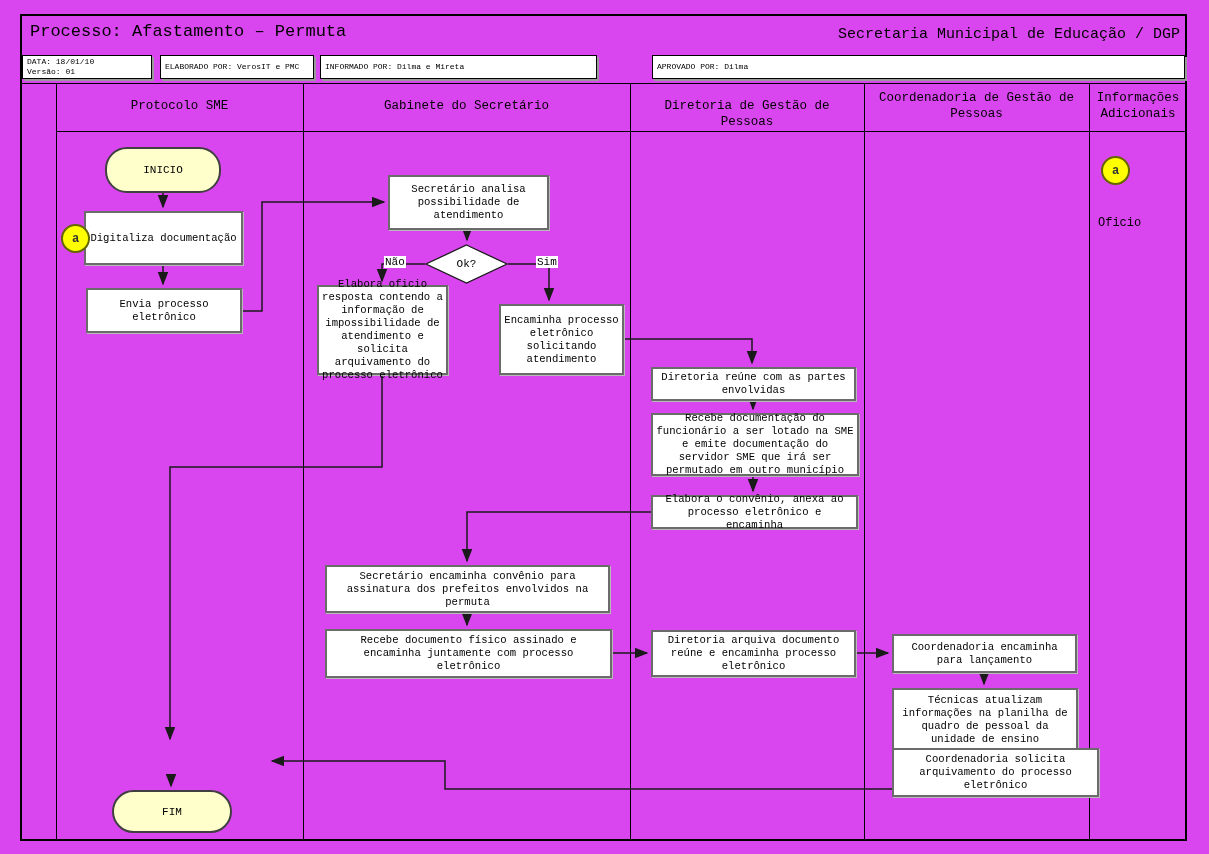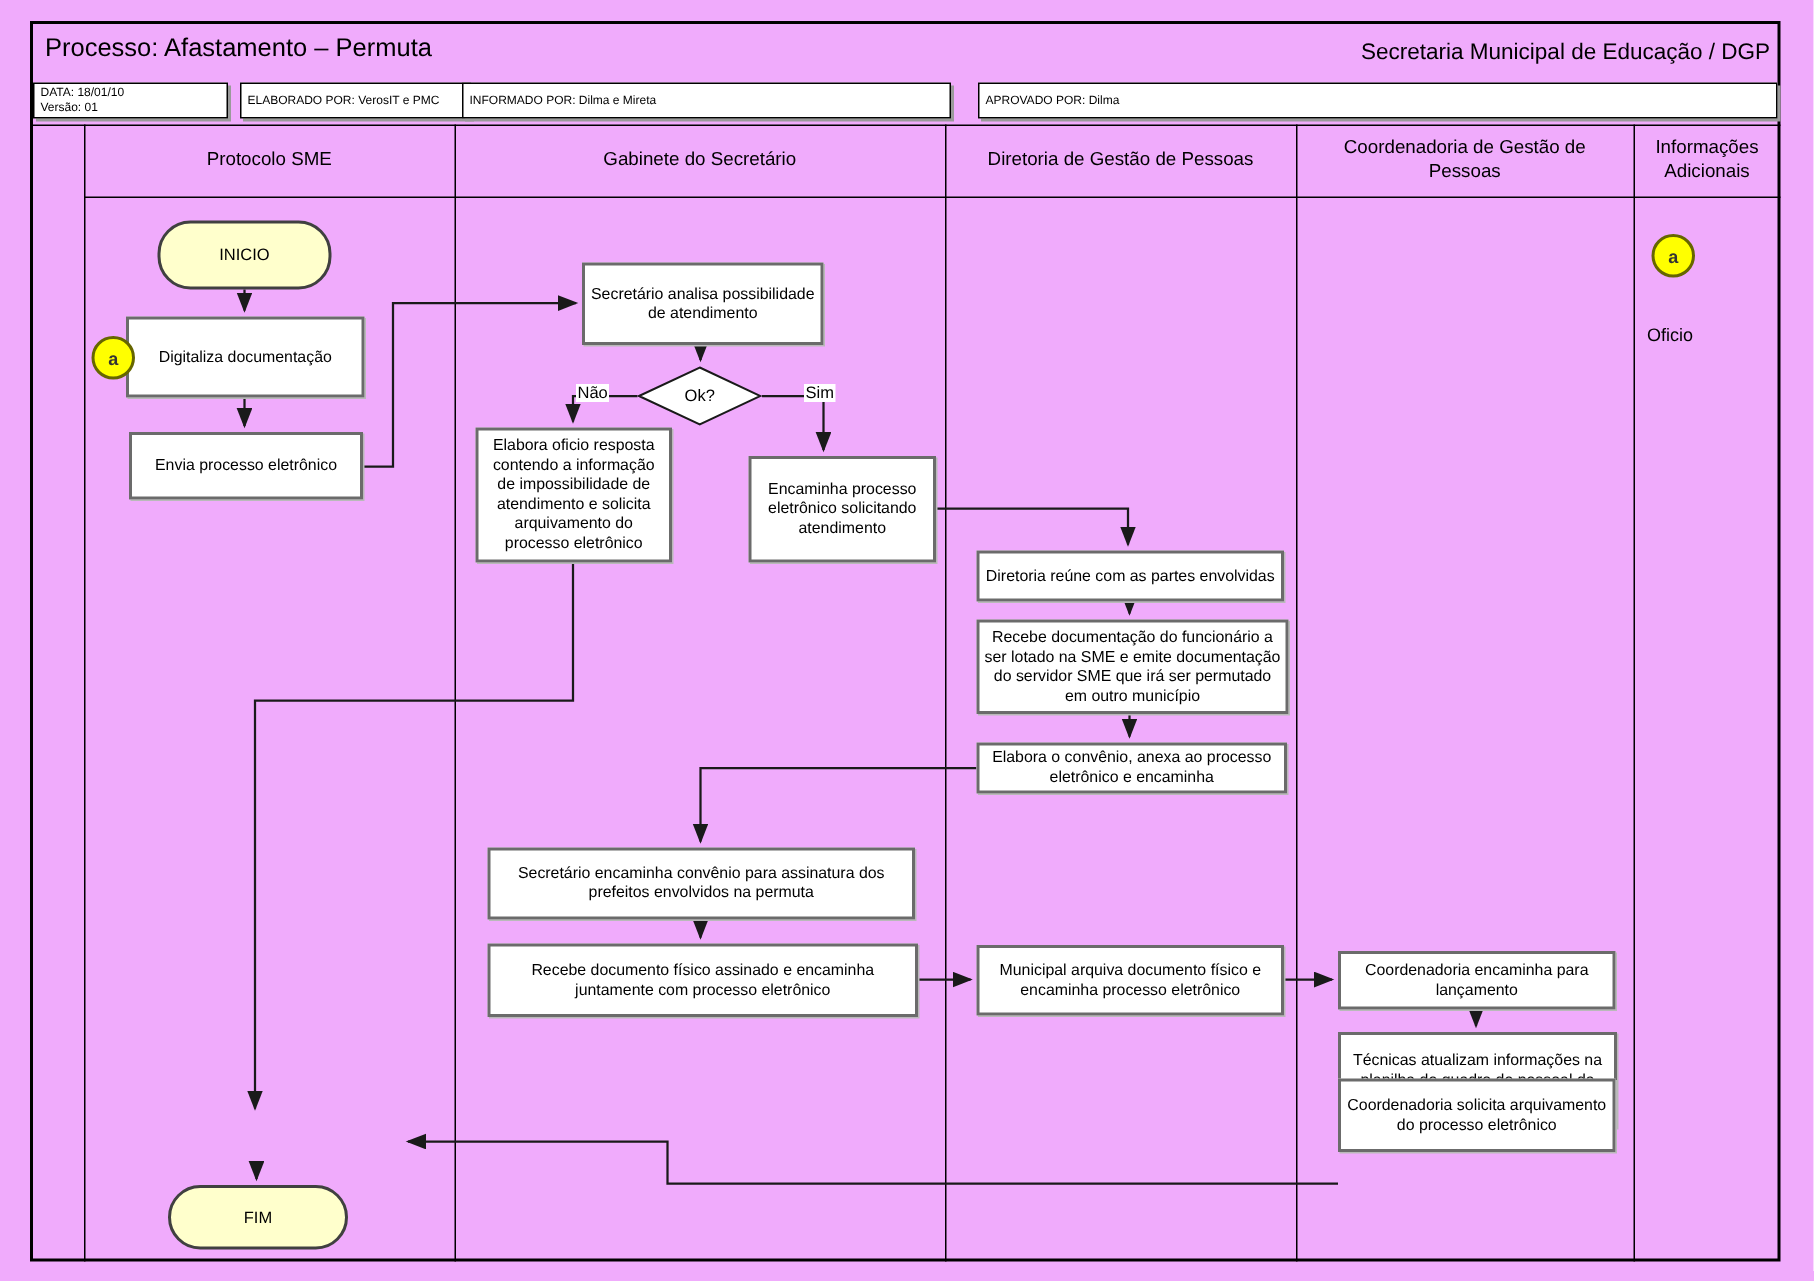--- a/index.html
+++ b/index.html
@@ -1,17 +1,17 @@
 <!DOCTYPE html>
 <html><head>
 <meta charset="utf-8">
 <style>
   html,body{margin:0;padding:0;background:#fff;}
-  .page{position:relative;width:1209px;height:854px;background:#f0abfc;overflow:hidden;
-        font-family:Liberation Sans, sans-serif;color:#000;}
+  .page{position:relative;width:1209px;height:854px;background:#d946ef;overflow:hidden;
+        font-family:Liberation Mono, monospace;color:#000;}
   .abs{position:absolute;box-sizing:border-box;}
   
   .outer{left:20px;top:14px;width:1167px;height:827px;border:2px solid #000;}
   .title-left{left:30px;top:22px;font-size:17px;}
   .title-right{left:690px;top:26px;width:490px;text-align:right;font-size:15px;}
   .meta{border:1px solid #000;box-shadow:2px 2px 0 #9a9a9a;background:#fff;
         font-size:8px;line-height:10px;display:flex;flex-direction:column;justify-content:center;
         padding:1px 4px;}
   
   .hline{border-top:1px solid #000;height:0;}
@@ -45,21 +45,21 @@
   <div class="abs title-left">Processo: Afastamento – Permuta</div>
   <div class="abs title-right">Secretaria Municipal de Educação / DGP</div>
 
   <div class="abs meta" style="left:22px;top:55px;width:130px;height:24px;">
     <span>DATA: 18/01/10</span>
     <span>Versão: 01</span>
   </div>
   <div class="abs meta" style="left:160px;top:55px;width:154px;height:24px;">
     <span>ELABORADO POR: VerosIT e PMC</span>
   </div>
-  <div class="abs meta" style="left:308px;top:55px;width:326px;height:24px;">
+  <div class="abs meta" style="left:320px;top:55px;width:277px;height:24px;">
     <span>INFORMADO POR: Dilma e Mireta</span>
   </div>
   <div class="abs meta" style="left:652px;top:55px;width:533px;height:24px;">
     <span>APROVADO POR:  Dilma</span>
   </div>
 
   <div class="abs hline" style="left:20px;top:83px;width:1167px;"></div>
   <div class="abs hline" style="left:56px;top:131px;width:1131px;"></div>
   <div class="abs vline" style="left:56px;top:83px;height:758px;"></div>
   <div class="abs vline" style="left:303px;top:83px;height:758px;"></div>
@@ -144,30 +144,30 @@
   <div class="abs box" style="left:651px;top:367px;width:205px;height:31px;">
     <span>Diretoria reúne com as partes envolvidas</span>
   </div>
   <div class="abs box" style="left:651px;top:413px;width:208px;height:63px;">
     <span>Recebe documentação do funcionário a ser lotado na SME e emite documentação do servidor SME que irá ser permutado em outro município</span>
   </div>
   <div class="abs box" style="left:651px;top:495px;width:207px;height:33px;">
     <span>Elabora o convênio, anexa ao processo eletrônico e encaminha</span>
   </div>
   <div class="abs box" style="left:651px;top:630px;width:205px;height:47px;">
-    <span>Municipal arquiva documento físico e encaminha processo eletrônico</span>
+    <span>Diretoria arquiva documento reúne e encaminha processo eletrônico</span>
   </div>
 
   <div class="abs box" style="left:892px;top:634px;width:185px;height:39px;">
     <span>Coordenadoria encaminha para lançamento</span>
   </div>
   <div class="abs box" style="left:892px;top:688px;width:186px;height:64px;">
     <span>Técnicas atualizam informações na planilha de quadro de pessoal da unidade de ensino</span>
   </div>
-  <div class="abs box" style="left:892px;top:719px;width:185px;height:49px;">
+  <div class="abs box" style="left:892px;top:748px;width:207px;height:49px;">
     <span>Coordenadoria solicita arquivamento do processo eletrônico</span>
   </div>
 
   <div class="abs marker" style="left:1101px;top:156px;width:29px;height:29px;">
     <span>a</span>
   </div>
   <div class="abs free-label" style="left:1098px;top:216px;width:60px;">Oficio</div>
 
 </div>
 

